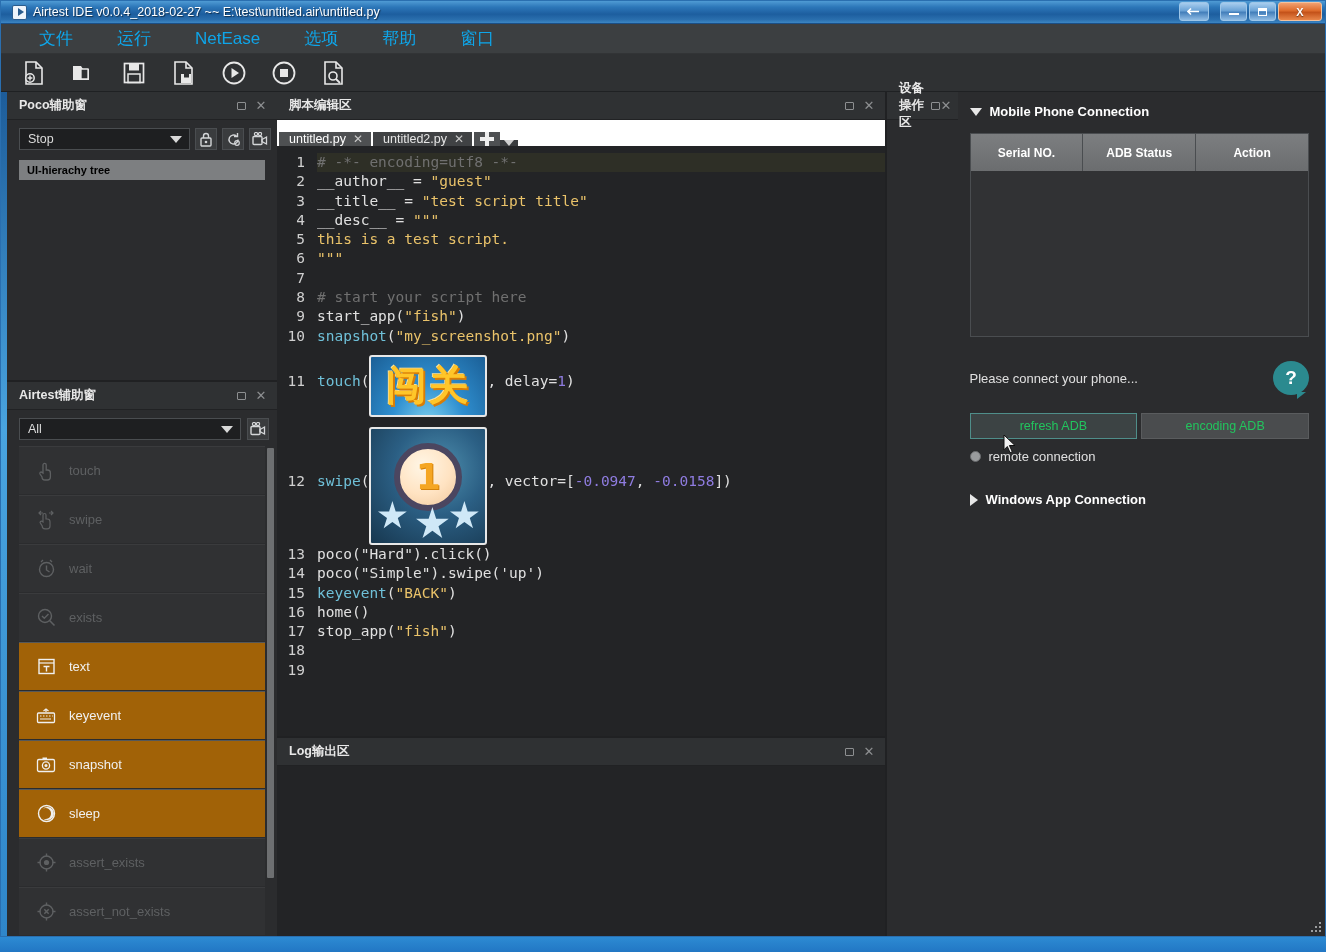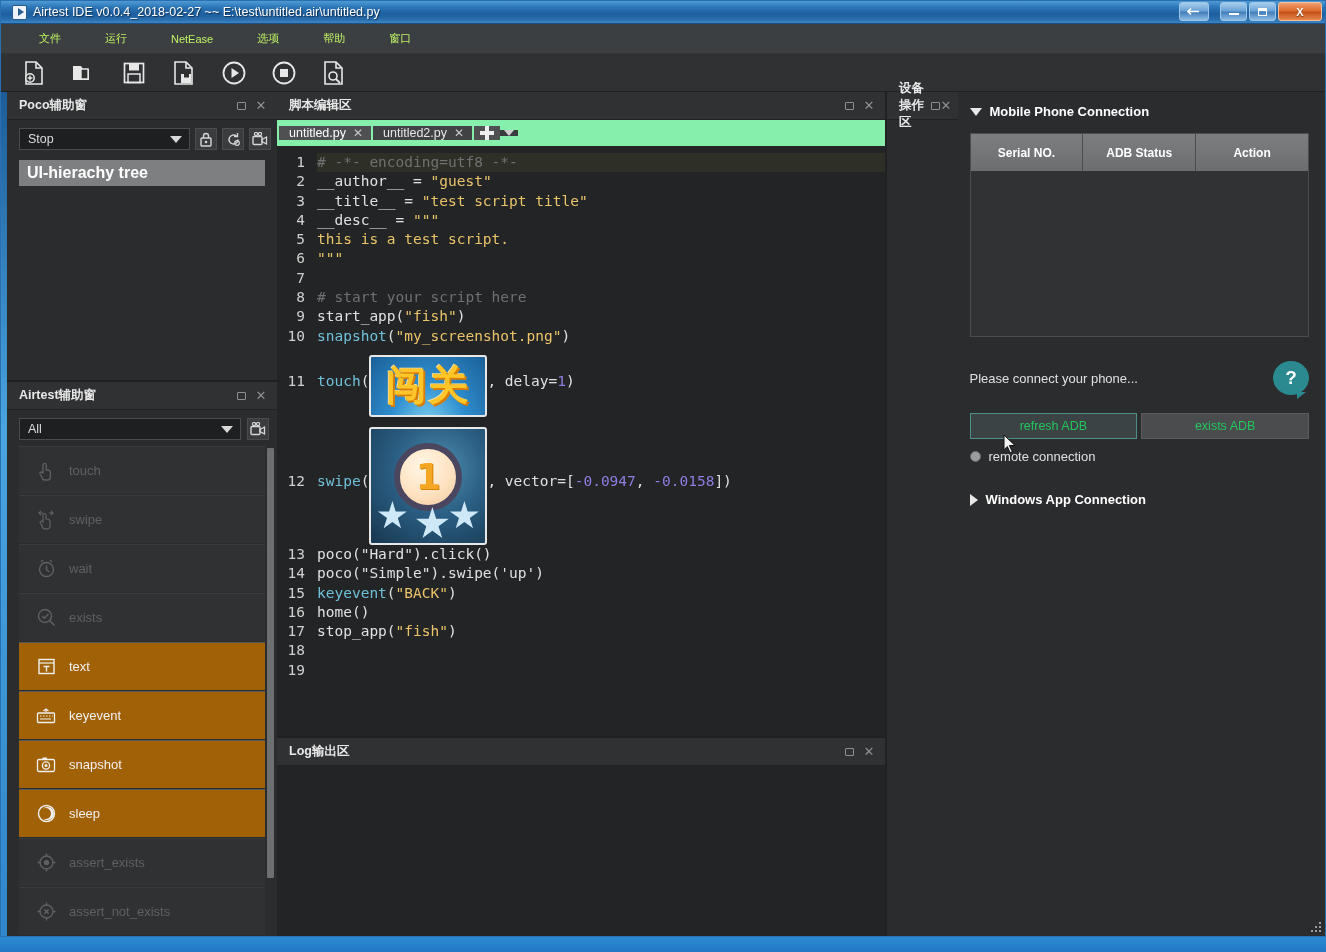--- a/index.html
+++ b/index.html
@@ -72,21 +72,21 @@
   .maxsq { width: 9px; height: 8px; border: 1.5px solid #fff; border-top-width: 3px; }
   
   #menubar {
     height: 30px; flex: 0 0 30px;
     background: #3c3f41;
     display: flex; align-items: center;
     padding-left: 16px; gap: 0px;
     border-bottom: 1px solid #323436;
   }
   .menu-item {
-    font-size: 11px; color: #bef264;
+    font-size: 17px; color: #0ea5e9;
     padding: 5px 22px; cursor: default; white-space: nowrap;
   }
   
   #toolbar {
     height: 38px; flex: 0 0 38px;
     background: #2f3133;
     display: flex; align-items: center;
     padding-left: 20px; gap: 24px;
     border-bottom: 1px solid #1f2123;
   }
@@ -123,21 +123,21 @@
     border-left: 6px solid transparent; border-right: 6px solid transparent;
     border-top: 7px solid #d8d8d8; margin-right: 3px;
   }
   .icon-btn {
     width: 22px; height: 22px; flex: 0 0 22px;
     background: #3a3c3e; border: 1px solid #4a4d50;
     display: flex; align-items: center; justify-content: center;
   }
   #poco-tree { flex: 1 1 auto; background: #2b2c2e; padding: 4px 8px 0 12px; min-height: 0; }
   .tree-row {
-    background: #7d7f81; color: #ffffff; font-size: 16px; font-weight: bold;
+    background: #7d7f81; color: #000000; font-size: 11px; font-weight: bold;
     padding: 4px 8px; margin-right: 4px;
   }
   #airtest-panel { flex: 1 1 auto; display: flex; flex-direction: column; min-height: 0; }
   #airtest-toolrow { display: flex; align-items: center; gap: 6px; padding: 8px 8px 6px 12px; justify-content: space-between; }
   #airtest-list { flex: 1 1 auto; position: relative; overflow: hidden; padding: 0 12px 0 12px; }
   .op-item {
     height: 48px; margin-bottom: 1px;
     background: #a16207;
     display: flex; align-items: center; gap: 12px;
     padding-left: 16px;
@@ -147,22 +147,22 @@
   .op-item.dim { background: #303133; color: #5e6062; border-top-color: #3a3b3d; }
   .op-item .op-ic { width: 22px; height: 22px; flex: 0 0 22px; display: flex; align-items: center; justify-content: center; }
   #airtest-scroll {
     position: absolute; right: 3px; top: 2px; width: 7px; height: 430px;
     background: #6d6f71; border-radius: 1px;
   }
   
   #centercol { flex: 1 1 auto; display: flex; flex-direction: column; min-width: 0; background: #232426; }
   #editor-panel { flex: 1 1 auto; display: flex; flex-direction: column; min-height: 0; }
   #tabbar {
-    height: 26px; flex: 0 0 26px; background: #86efac;
-    display: flex; align-items: center; padding-left: 2px;
+    height: 26px; flex: 0 0 26px; background: #ffffff;
+    display: flex; align-items: flex-end; padding-left: 2px;
   }
   .tab {
     display: flex; align-items: center; gap: 7px;
     padding: 0 8px 0 10px; font-size: 12.5px;
     background: #404244; color: #e6e6e6; margin-right: 2px;
   }
   .tab.active { background: #4e5052; color: #ffffff; }
   .tab .x { color: #c9c9c9; font-size: 12px; }
   .tab-add {
     width: 26px; background: #4e5052;
@@ -681,21 +681,21 @@
           <div id="dev-tbody"></div>
         </div>
 
         <div id="dev-status-row">
           <div id="dev-status">Please connect your phone...</div>
           <div id="help-bubble">?</div>
         </div>
 
         <div id="adb-row">
           <div class="adb-btn hover">refresh ADB</div>
-          <div class="adb-btn">exists ADB</div>
+          <div class="adb-btn">encoding ADB</div>
         </div>
 
         <div id="remote-row">
           <span class="radio"></span>
           <span>remote connection</span>
         </div>
 
         <div id="win-section" class="section-head">
           <span class="tri-right"></span>
           <span>Windows App Connection</span>

